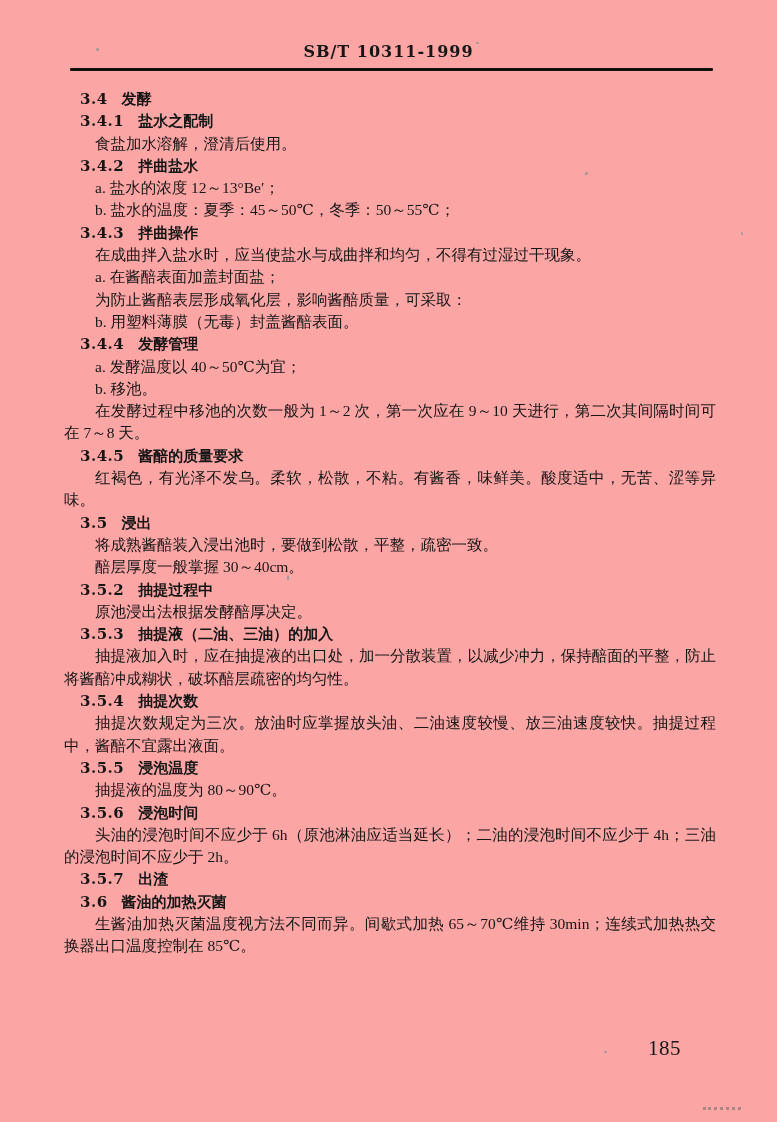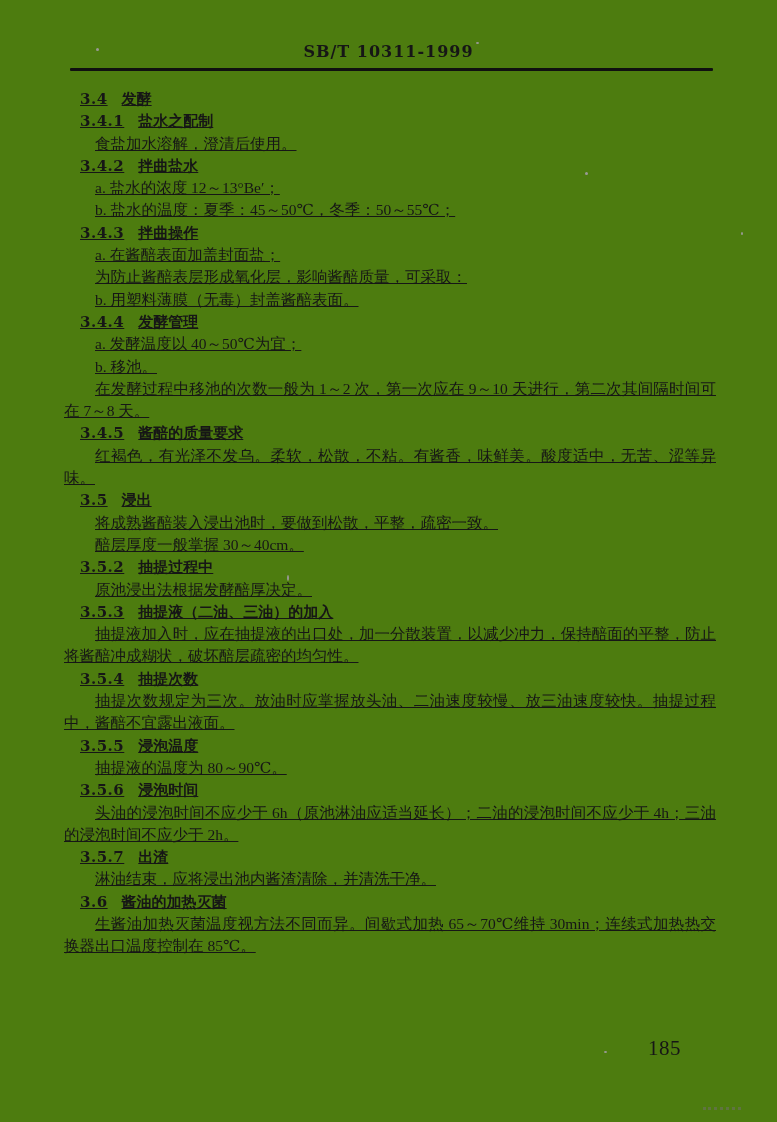--- a/index.html
+++ b/index.html
@@ -5,21 +5,21 @@
   html, body {
     margin: 0;
     padding: 0;
     background: #e8e8e6;
   }
   .page {
     position: relative;
     width: 777px;
     height: 1122px;
     margin: 0 auto;
-    background: #4d7c0f;
+    background: #fca5a5;
     overflow: hidden;
     color: #161616;
     font-family: "Liberation Serif", "DejaVu Serif", serif;
   }
   .hdr {
     position: absolute;
     top: 42px;
     left: 0;
     width: 100%;
     text-align: center;
@@ -38,21 +38,20 @@
     border-radius: 1px;
   }
   .content {
     position: absolute;
     top: 88px;
     left: 64px;
     width: 652px;
     font-size: 15.5px;
     line-height: 22.3px;
     text-align: justify;
-    text-decoration: underline;
   }
   .content p {
     margin: 0;
     padding: 0;
   }
   .content p.h {
     font-family: "DejaVu Sans", sans-serif;
     font-weight: 700;
     font-size: 15px;
     padding-left: 16px;
@@ -100,20 +99,21 @@
   <div class="rule"></div>
 
   <main class="content">
       <p class="h"><span class="num">3.4</span><span class="ht">发酵</span></p>
       <p class="h"><span class="num">3.4.1</span><span class="ht">盐水之配制</span></p>
       <p class="b">食盐加水溶解，澄清后使用。</p>
       <p class="h"><span class="num">3.4.2</span><span class="ht">拌曲盐水</span></p>
       <p class="b">a. 盐水的浓度 12～13°Be′；</p>
       <p class="b">b. 盐水的温度：夏季：45～50℃，冬季：50～55℃；</p>
       <p class="h"><span class="num">3.4.3</span><span class="ht">拌曲操作</span></p>
+      <p class="b">在成曲拌入盐水时，应当使盐水与成曲拌和均匀，不得有过湿过干现象。</p>
       <p class="b">a. 在酱醅表面加盖封面盐；</p>
       <p class="b">为防止酱醅表层形成氧化层，影响酱醅质量，可采取：</p>
       <p class="b">b. 用塑料薄膜（无毒）封盖酱醅表面。</p>
       <p class="h"><span class="num">3.4.4</span><span class="ht">发酵管理</span></p>
       <p class="b">a. 发酵温度以 40～50℃为宜；</p>
       <p class="b">b. 移池。</p>
       <p class="b">在发酵过程中移池的次数一般为 1～2 次，第一次应在 9～10 天进行，第二次其间隔时间可在 7～8 天。</p>
       <p class="h"><span class="num">3.4.5</span><span class="ht">酱醅的质量要求</span></p>
       <p class="b">红褐色，有光泽不发乌。柔软，松散，不粘。有酱香，味鲜美。酸度适中，无苦、涩等异味。</p>
       <p class="h"><span class="num">3.5</span><span class="ht">浸出</span></p>
@@ -123,21 +123,20 @@
       <p class="b">原池浸出法根据发酵醅厚决定。</p>
       <p class="h"><span class="num">3.5.3</span><span class="ht">抽提液（二油、三油）的加入</span></p>
       <p class="b">抽提液加入时，应在抽提液的出口处，加一分散装置，以减少冲力，保持醅面的平整，防止将酱醅冲成糊状，破坏醅层疏密的均匀性。</p>
       <p class="h"><span class="num">3.5.4</span><span class="ht">抽提次数</span></p>
       <p class="b">抽提次数规定为三次。放油时应掌握放头油、二油速度较慢、放三油速度较快。抽提过程中，酱醅不宜露出液面。</p>
       <p class="h"><span class="num">3.5.5</span><span class="ht">浸泡温度</span></p>
       <p class="b">抽提液的温度为 80～90℃。</p>
       <p class="h"><span class="num">3.5.6</span><span class="ht">浸泡时间</span></p>
       <p class="b">头油的浸泡时间不应少于 6h（原池淋油应适当延长）；二油的浸泡时间不应少于 4h；三油的浸泡时间不应少于 2h。</p>
       <p class="h"><span class="num">3.5.7</span><span class="ht">出渣</span></p>
-      <p class="b">淋油结束，应将浸出池内酱渣清除，并清洗干净。</p>
       <p class="h"><span class="num">3.6</span><span class="ht">酱油的加热灭菌</span></p>
       <p class="b">生酱油加热灭菌温度视方法不同而异。间歇式加热 65～70℃维持 30min；连续式加热热交换器出口温度控制在 85℃。</p>
     </main>
 
   <div class="pageno">185</div>
 
   <div class="speck" style="left:96px;top:48px;width:3px;height:3px;"></div>
   <div class="speck" style="left:476px;top:42px;width:3px;height:2px;"></div>
   <div class="speck" style="left:585px;top:172px;width:3px;height:3px;"></div>
   <div class="speck" style="left:287px;top:575px;width:2px;height:6px;"></div>

